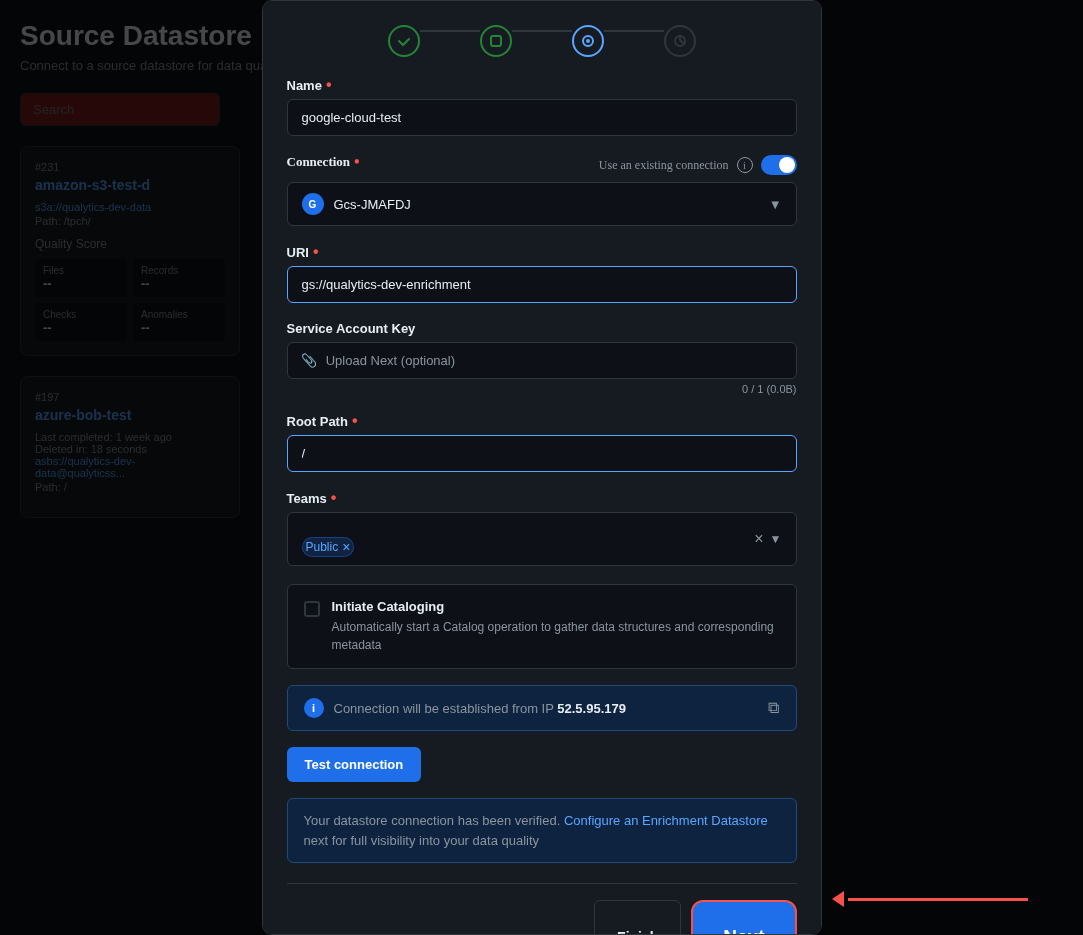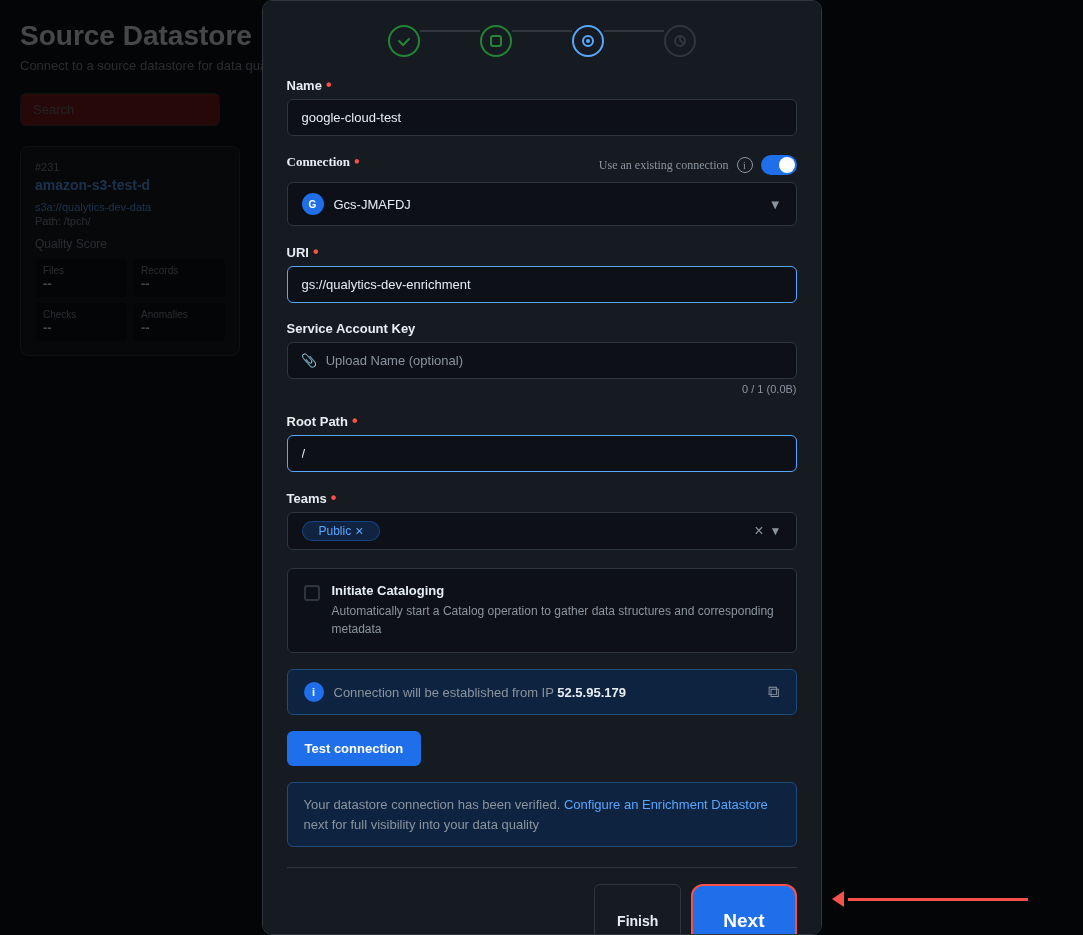--- a/index.html
+++ b/index.html
@@ -311,26 +311,27 @@
     .teams-left {
       display: flex;
       align-items: center;
       gap: 8px;
     }
 
     .tag {
       background: #1f6feb33;
       border: 1px solid #1f6feb66;
       border-radius: 12px;
-      padding: 2px 16px;
+      padding: 2px 3px;
       font-size: 12px;
       color: #58a6ff;
       display: flex;
       align-items: center;
       gap: 4px;
+      margin-top: 16px;
     }
 
     .tag-remove {
       cursor: pointer;
       font-size: 14px;
       color: #58a6ff;
       line-height: 1;
     }
 
     .teams-actions {
@@ -633,20 +634,28 @@
         <div class="bg-stat">
           <div class="bg-stat-label">Anomalies</div>
           <div class="bg-stat-value">--</div>
         </div>
       </div>
     </div>
   </div>
 
   
   <div class="bg-cards" style="margin-top:20px;">
+    <div class="bg-card">
+      <div class="bg-card-id">#197</div>
+      <div class="bg-card-name">azure-bob-test</div>
+      <div style="font-size:11px;color:#8b949e;">Last completed: 1 week ago</div>
+      <div style="font-size:11px;color:#8b949e;">Deleted in: 18 seconds</div>
+      <div class="bg-card-uri">asbs://qualytics-dev-data@qualyticss...</div>
+      <div class="bg-card-path">Path: /</div>
+    </div>
     <div class="bg-card" style="margin-left:280px;">
       <div class="bg-card-name">ure-datalake-dark-test</div>
       <div class="bg-card-uri">qualytics-dev-enrichment@qualyticss...</div>
     </div>
   </div>
 </div>
 
 <div class="overlay">
 
   <div class="modal">
@@ -728,21 +737,21 @@
       <input class="form-input highlighted" value="gs://qualytics-dev-enrichment" style="">
     </div>
 
     
     <div class="form-group">
       <div class="form-label">
         <span>Service Account Key</span>
       </div>
       <div class="file-upload">
         <span>📎</span>
-        <span>Upload Name (optional)</span>
+        <span>Upload Next (optional)</span>
       </div>
       <div class="file-size">0 / 1 (0.0B)</div>
     </div>
 
     
     <div class="form-group">
       <div class="form-label">
         <span>Root Path</span>
         <span class="required-dot">•</span>
       </div>

